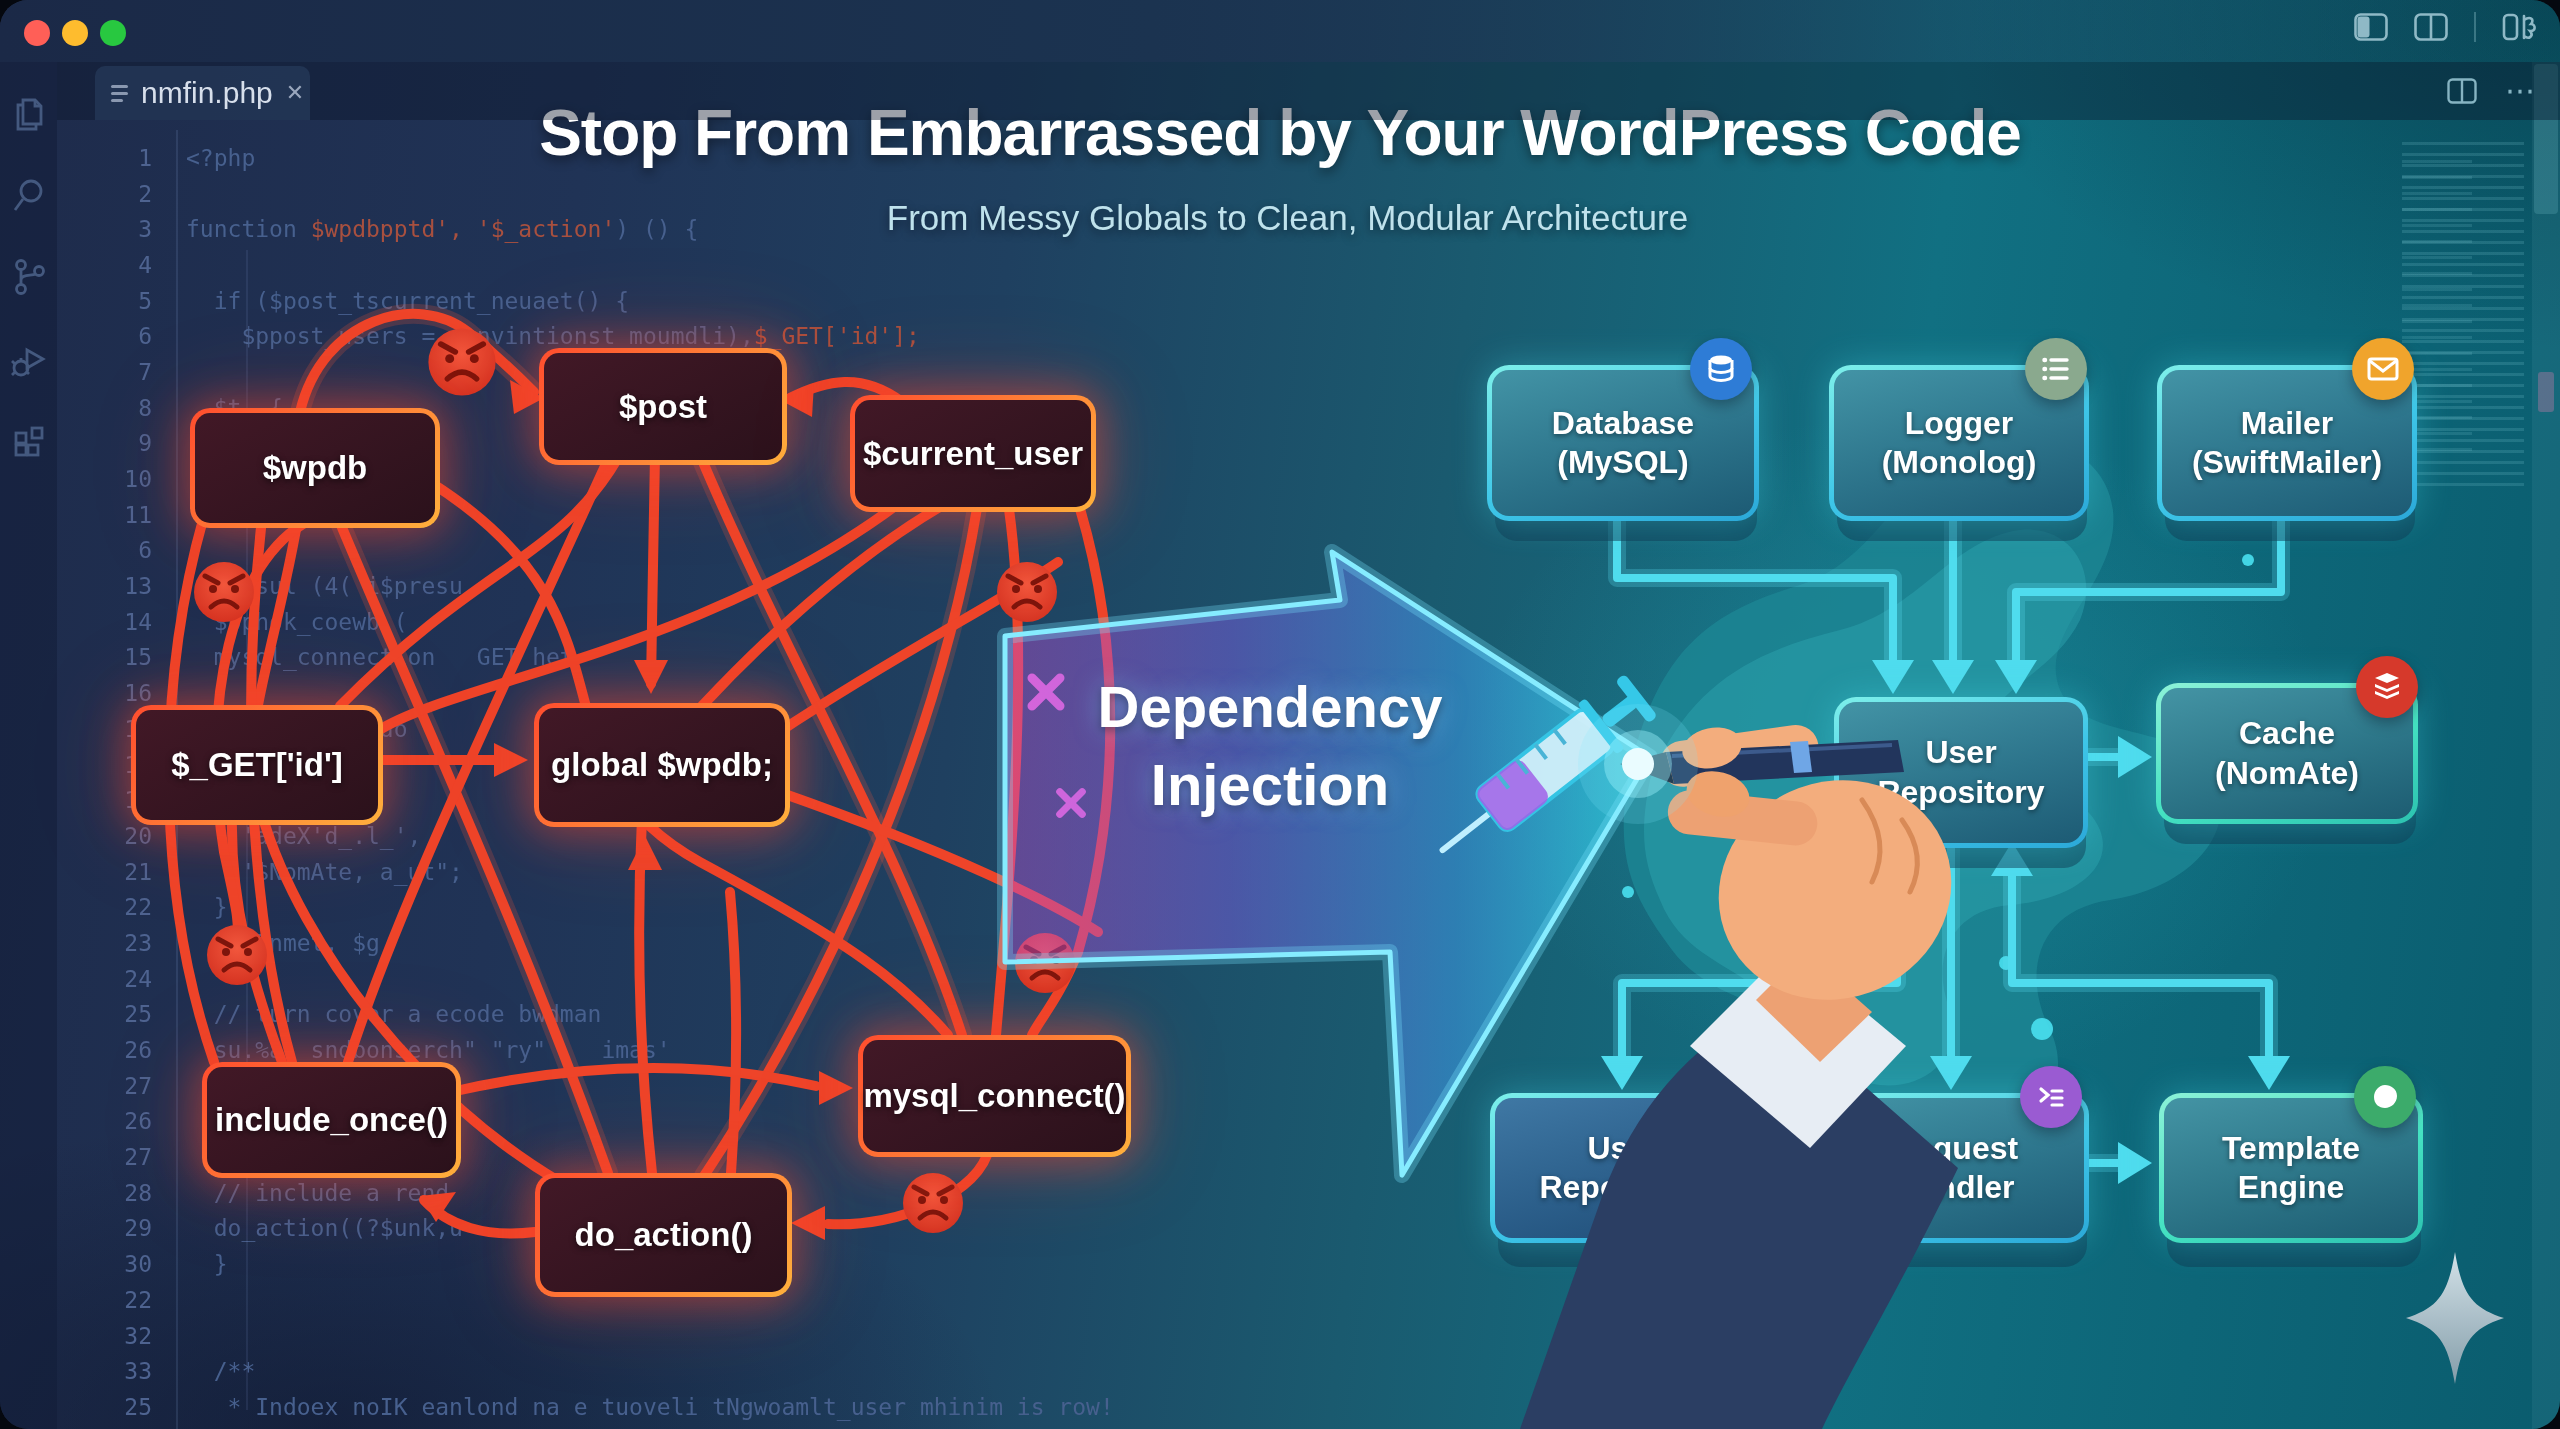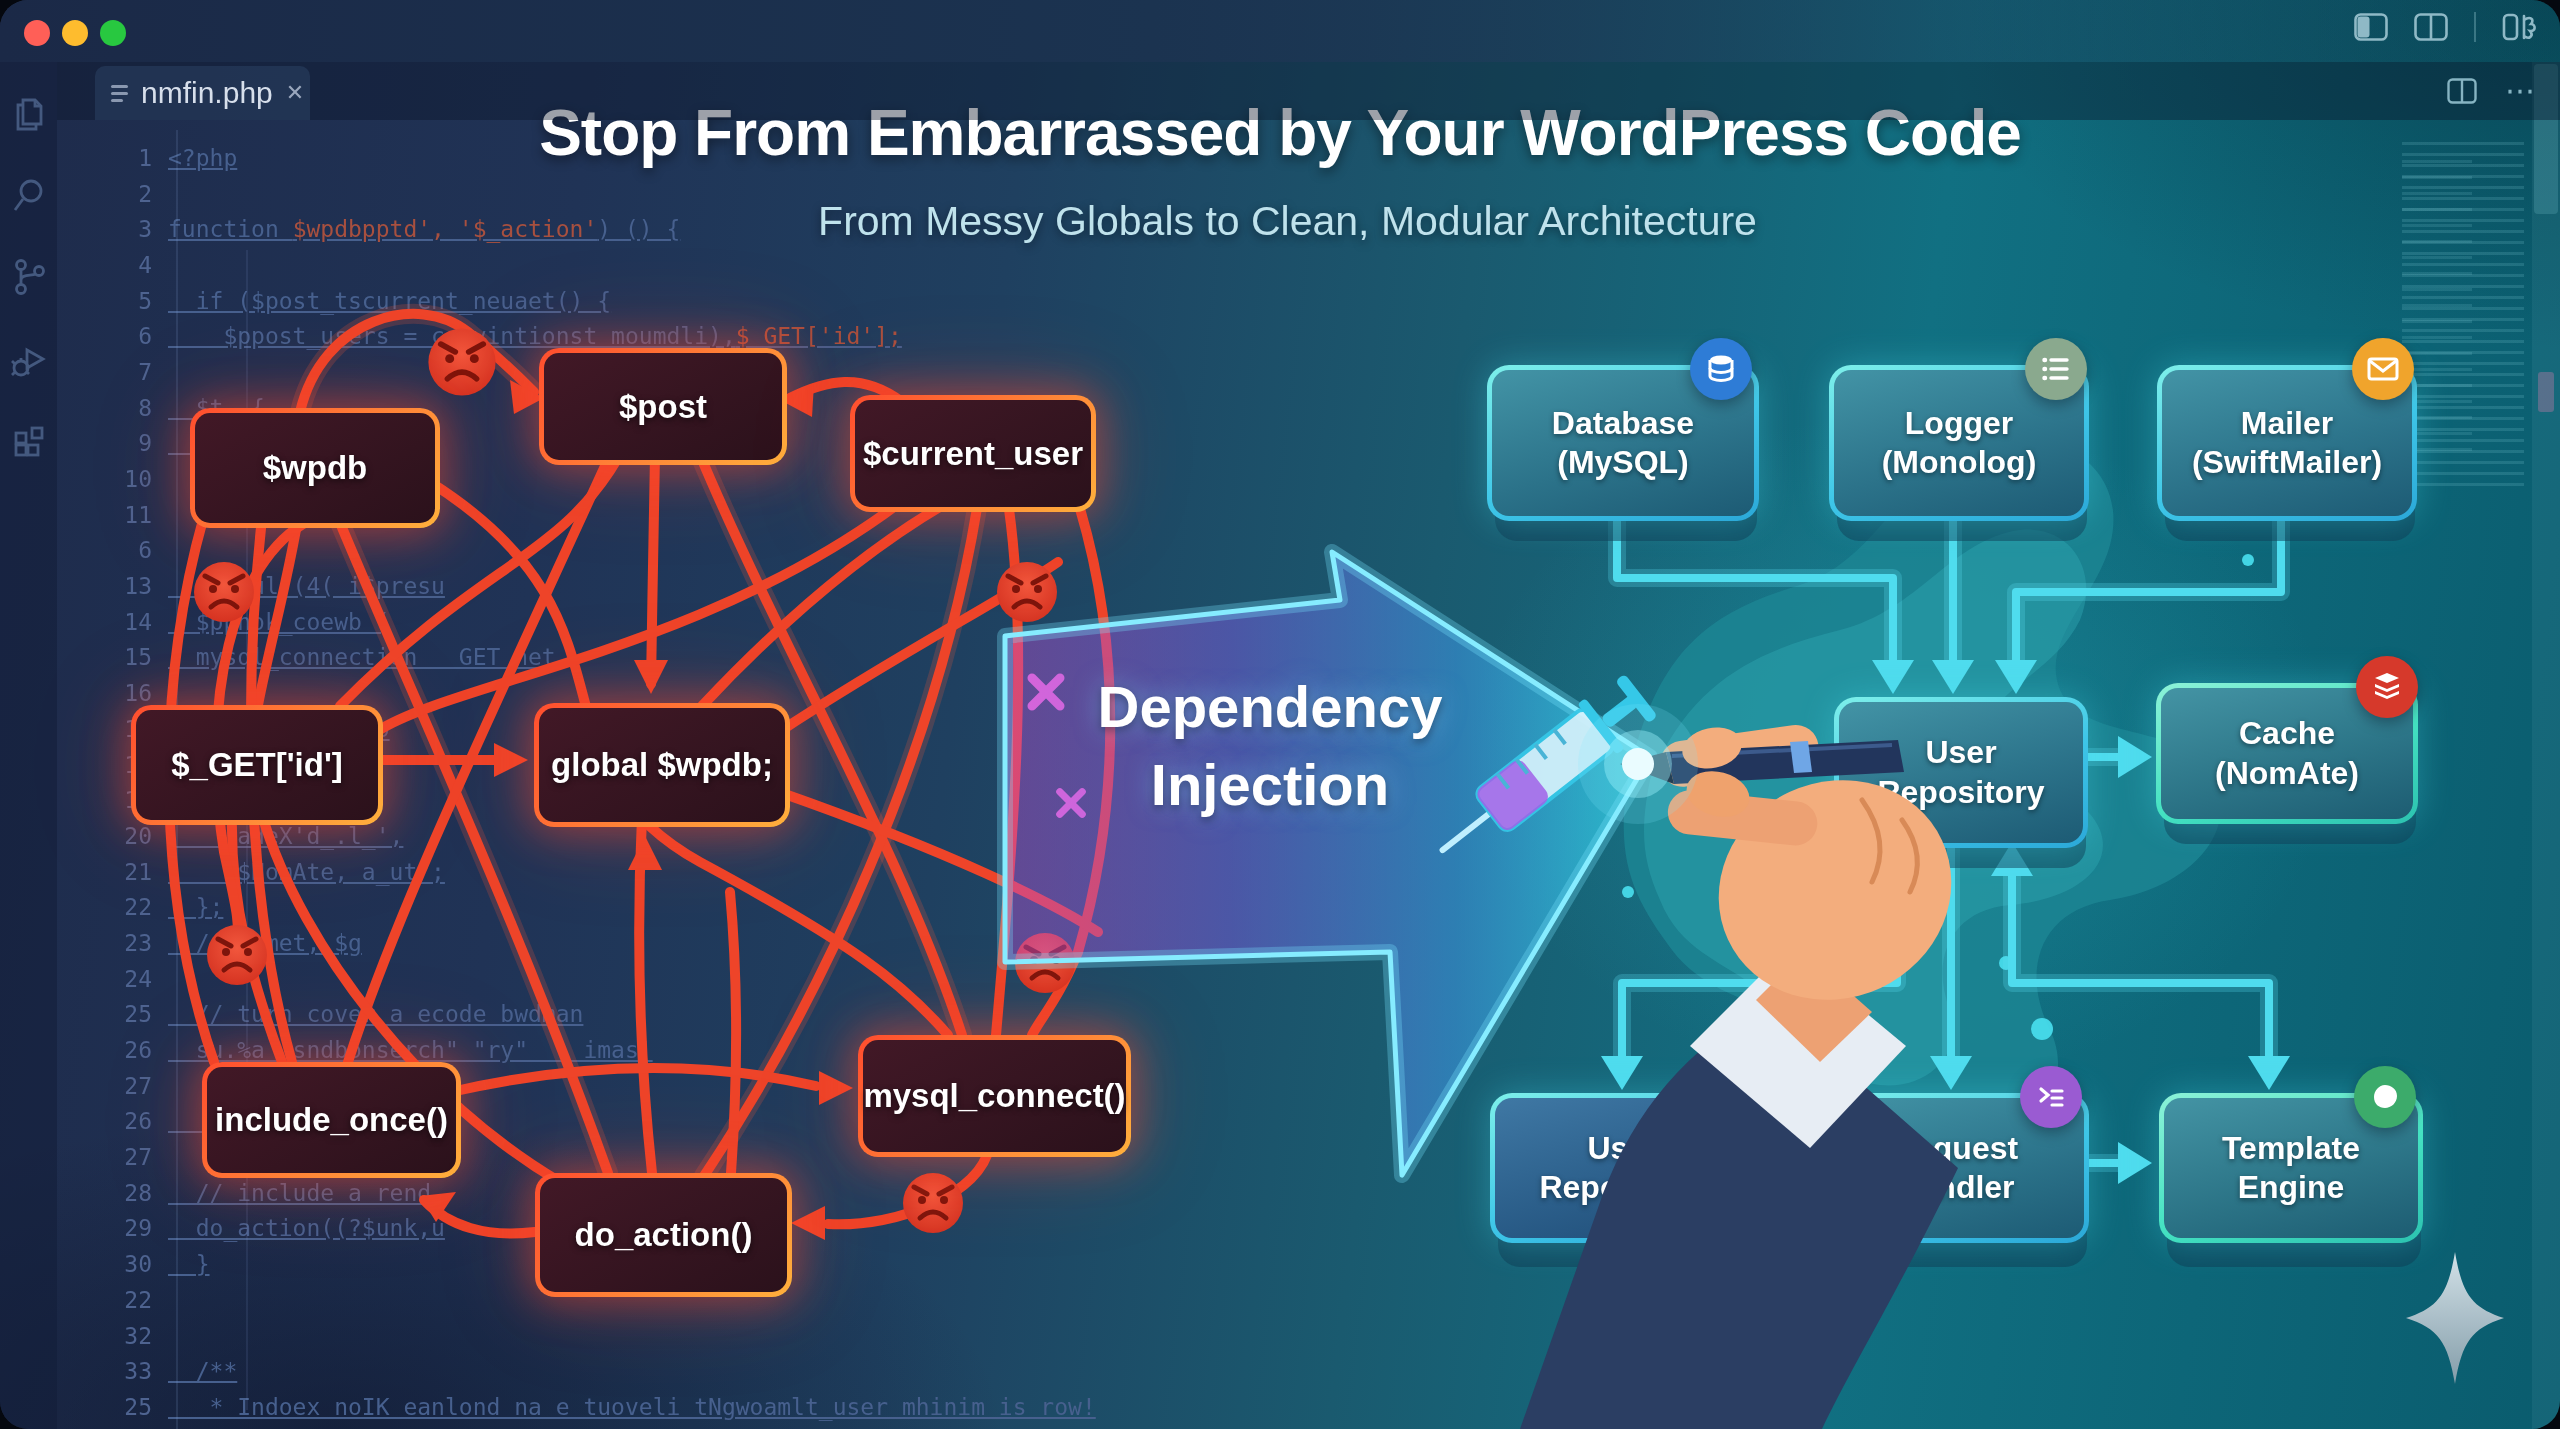--- a/index.html
+++ b/index.html
@@ -25,38 +25,38 @@
   .vdivider{width:2px;height:30px;background:rgba(150,200,210,.35);}
   .dots{color:#86b4c2;font-size:30px;letter-spacing:3px;line-height:1;}
 
   .activitybar{position:absolute;left:0;top:62px;bottom:0;width:57px;z-index:20;background:rgba(18,30,56,.55);
     display:flex;flex-direction:column;align-items:center;gap:36px;padding-top:30px;}
 
   
   .code{position:absolute;left:60px;top:140px;z-index:2;font-family:"DejaVu Sans Mono",monospace;font-size:23px;}
   .crow{display:flex;height:35.7px;align-items:center;white-space:pre;}
   .lnum{display:inline-block;width:92px;text-align:right;color:#4e6390;}
-  .ltext{margin-left:16px;color:#47608e;text-decoration:underline;}
+  .ltext{margin-left:34px;color:#47608e;}
   .tok-red{color:#a8503f;}
   .gutter-line{position:absolute;left:176px;top:130px;bottom:0;width:2px;background:rgba(130,160,210,.16);z-index:2;}
   .indent-guide{position:absolute;left:246px;top:250px;height:1160px;width:1.5px;background:rgba(130,160,210,.12);z-index:2;}
 
   
   .minimap{position:absolute;left:2402px;top:142px;width:122px;height:345px;z-index:3;opacity:.8;
     background:repeating-linear-gradient(to bottom,rgba(150,225,235,.20) 0 3px,transparent 3px 11px);}
   .minimap2{position:absolute;left:2402px;top:160px;width:70px;height:300px;z-index:3;
     background:repeating-linear-gradient(to bottom,rgba(150,225,235,.14) 0 3px,transparent 3px 16px);}
   .scrollbar{position:absolute;left:2532px;top:62px;width:28px;bottom:0;background:rgba(150,220,235,.08);z-index:20;}
   .scroll-thumb{position:absolute;left:2px;top:2px;width:24px;height:150px;background:rgba(160,235,245,.16);border-radius:4px;}
   .scroll-mark{position:absolute;left:6px;top:310px;width:16px;height:40px;background:rgba(240,130,180,.30);border-radius:3px;}
 
   
   .title{position:absolute;left:0;right:0;top:96px;text-align:center;z-index:15;color:#fff;font-size:64px;font-weight:700;
     letter-spacing:-1px;text-shadow:0 4px 12px rgba(0,0,0,.45);}
-  .subtitle{position:absolute;left:15px;right:0;top:198px;text-align:center;z-index:15;color:#bfe2ec;font-size:41px;
+  .subtitle{position:absolute;left:15px;right:0;top:198px;text-align:center;z-index:15;color:#bfe2ec;font-size:35px;
     text-shadow:0 3px 9px rgba(0,10,20,.5);}
 
   
   .lay{position:absolute;left:0;top:0;width:2560px;height:1429px;}
   #svg-messy{z-index:3;} #svg-transform{z-index:5;} #svg-clean{z-index:7;} #svg-hand{z-index:9;}
   .rglow path{stroke:rgba(255,90,55,.20);stroke-width:20px;fill:none;stroke-linecap:round;}
   .rmain path{stroke:#ee4429;stroke-width:10px;fill:none;stroke-linecap:round;}
   .rmain polygon{fill:#ee4429;}
   .cglow path{stroke:rgba(90,225,245,.25);stroke-width:18px;fill:none;stroke-linejoin:round;}
   .cmain path{stroke:#4fdcee;stroke-width:8px;fill:none;stroke-linejoin:round;}

